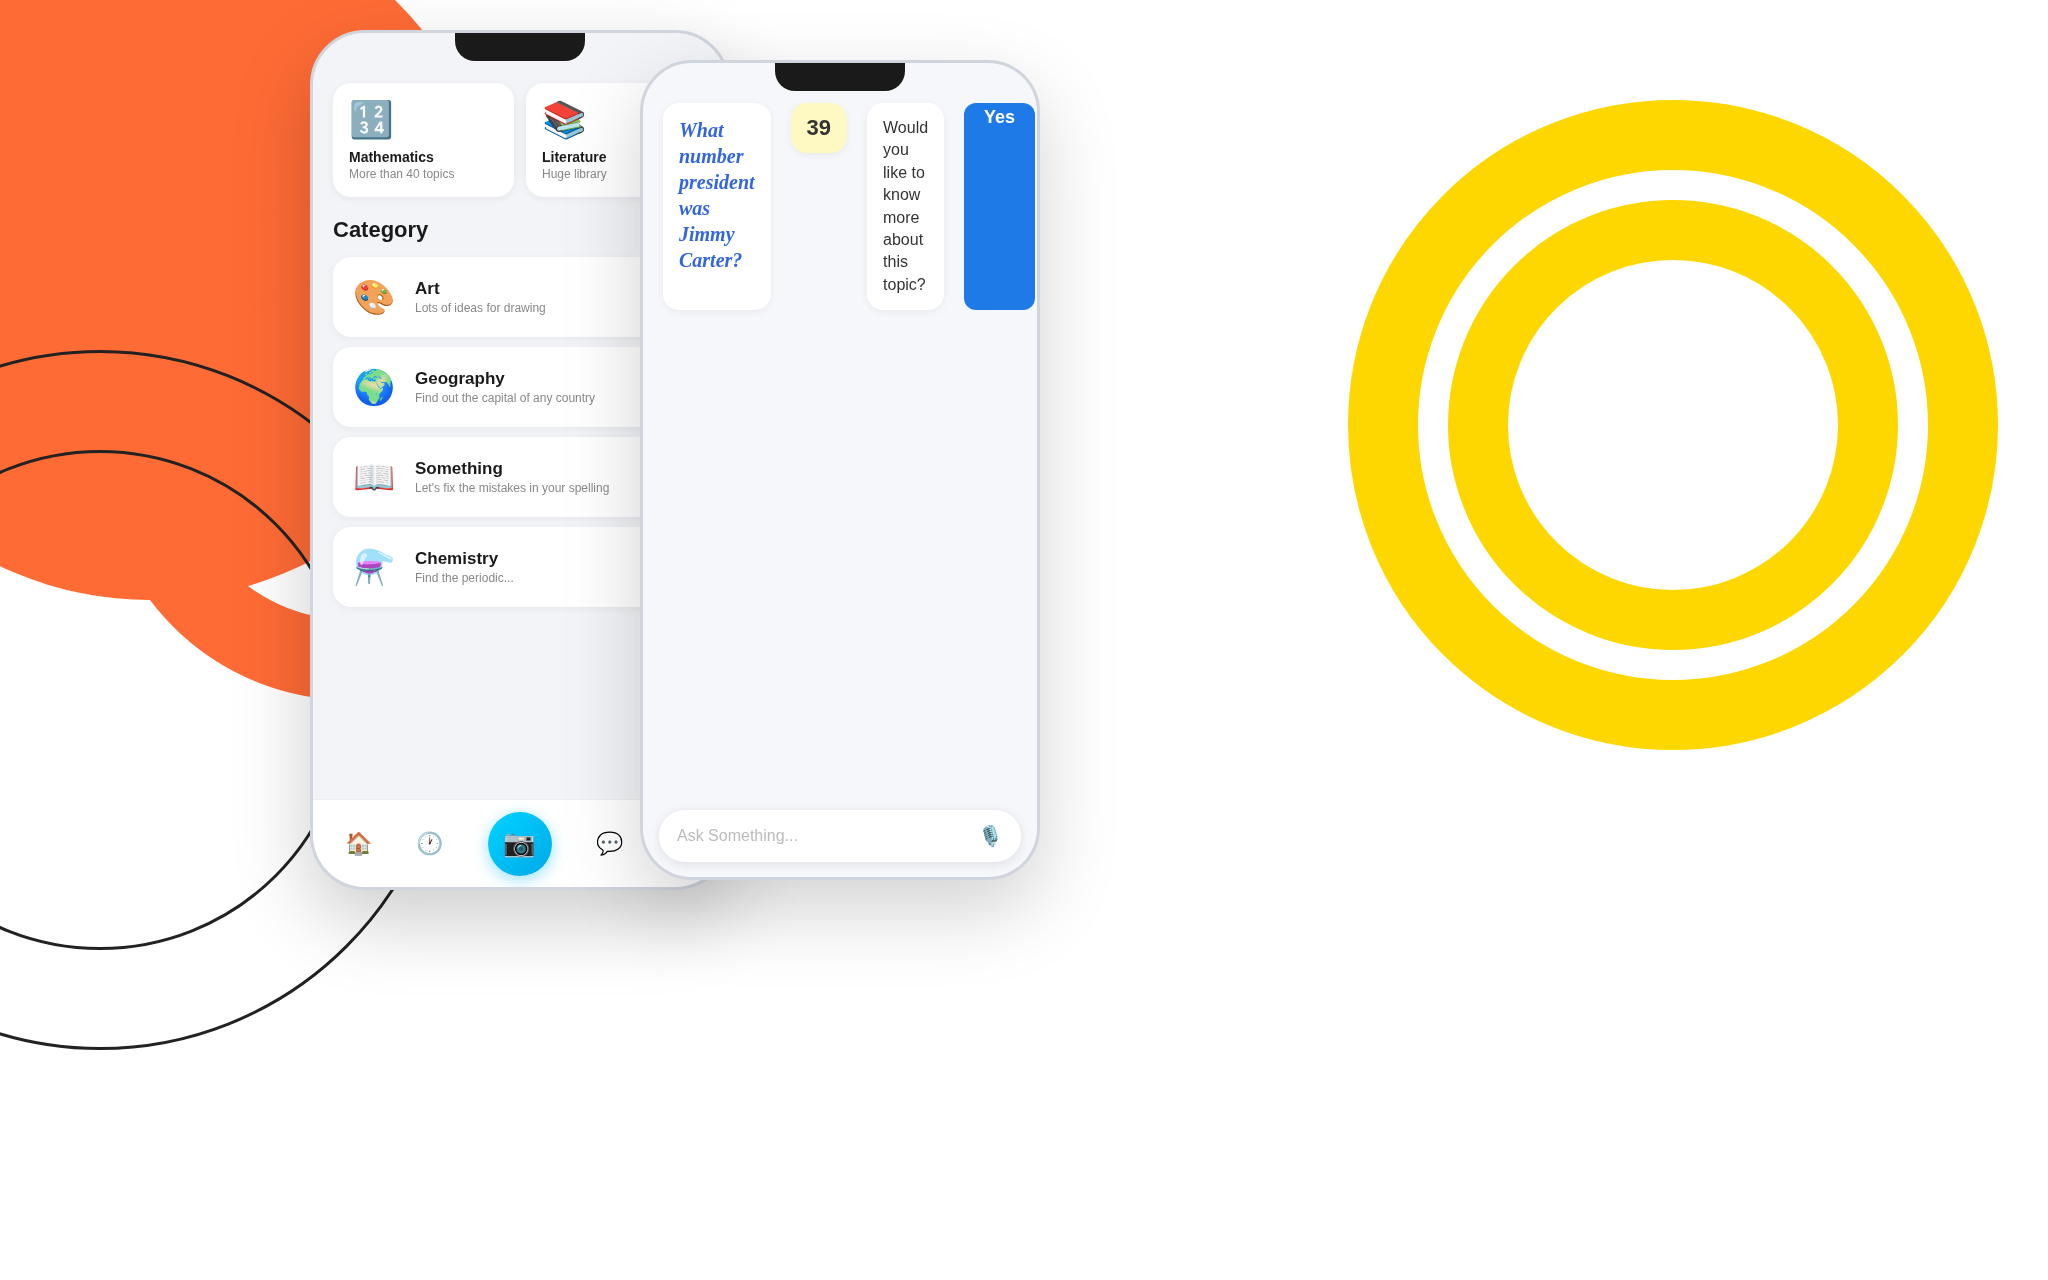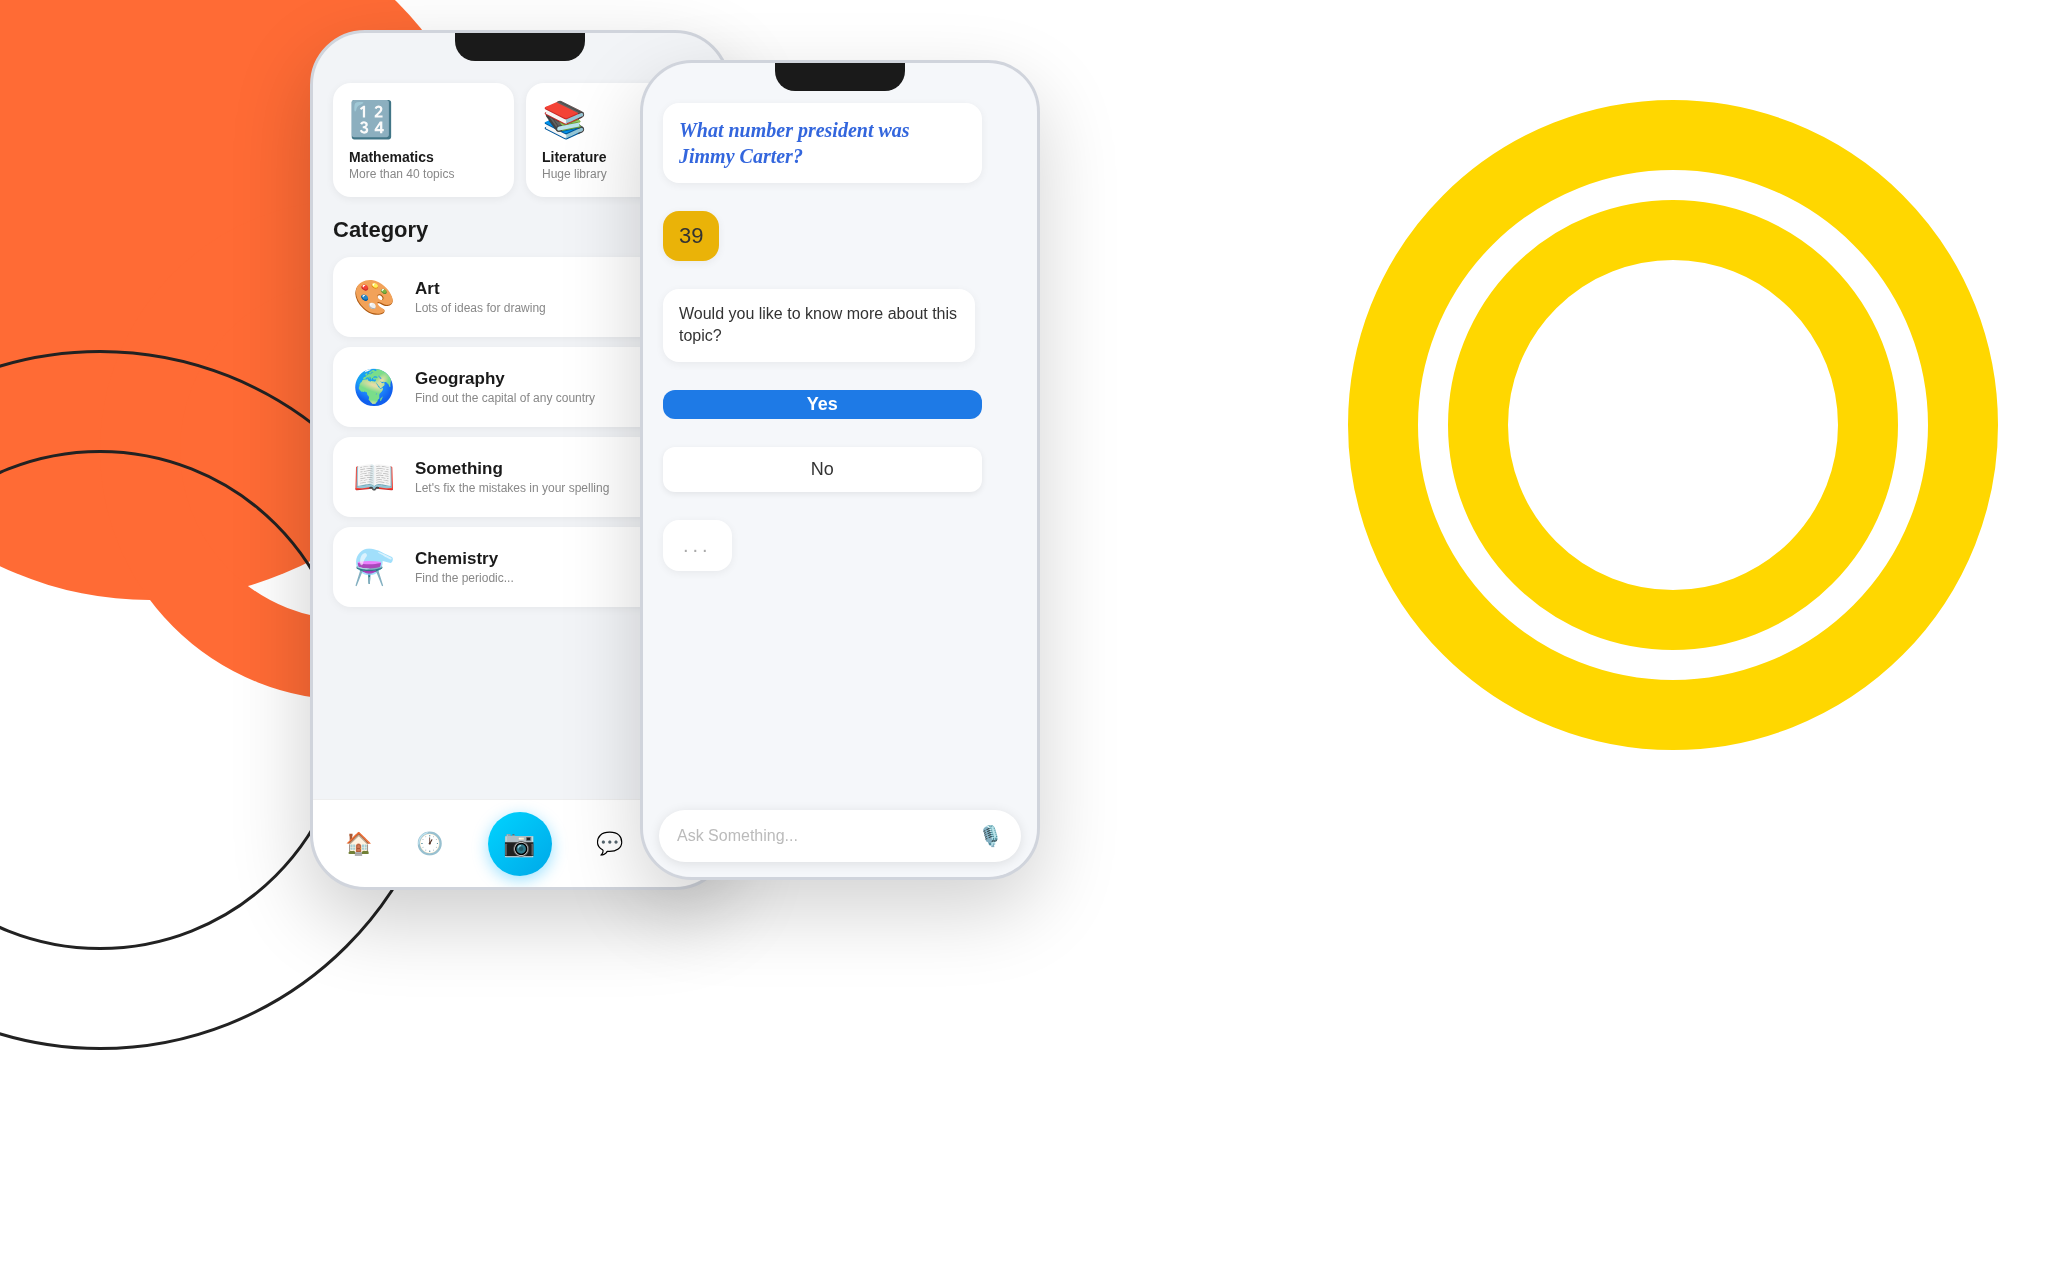--- a/index.html
+++ b/index.html
@@ -279,44 +279,44 @@
 
     
     .chat-content {
       padding: 40px 20px 0;
       height: calc(100% - 80px);
       overflow: hidden;
     }
 
     .chat-messages {
       display: flex;
-      flex-direction: column;
-      gap: 28px;
+      flex-direction: row;
+      gap: 20px;
     }
 
     .chat-question-bubble {
       background: white;
       border-radius: 16px;
       padding: 14px 16px;
       font-size: 20px;
       font-weight: 600;
       color: #3366DD;
       font-family: 'Georgia', serif;
       font-style: italic;
       line-height: 1.3;
       max-width: 90%;
       box-shadow: 0 2px 8px rgba(0,0,0,0.06);
     }
 
     .chat-answer-bubble {
-      background: #eab308;
+      background: #fef9c3;
       border-radius: 16px;
       padding: 12px 16px;
       font-size: 22px;
-      font-weight: 400;
+      font-weight: 700;
       color: #333;
       align-self: flex-start;
       box-shadow: 0 2px 8px rgba(0,0,0,0.06);
     }
 
     .chat-bot-bubble {
       background: white;
       border-radius: 16px;
       padding: 14px 16px;
       font-size: 16px;

